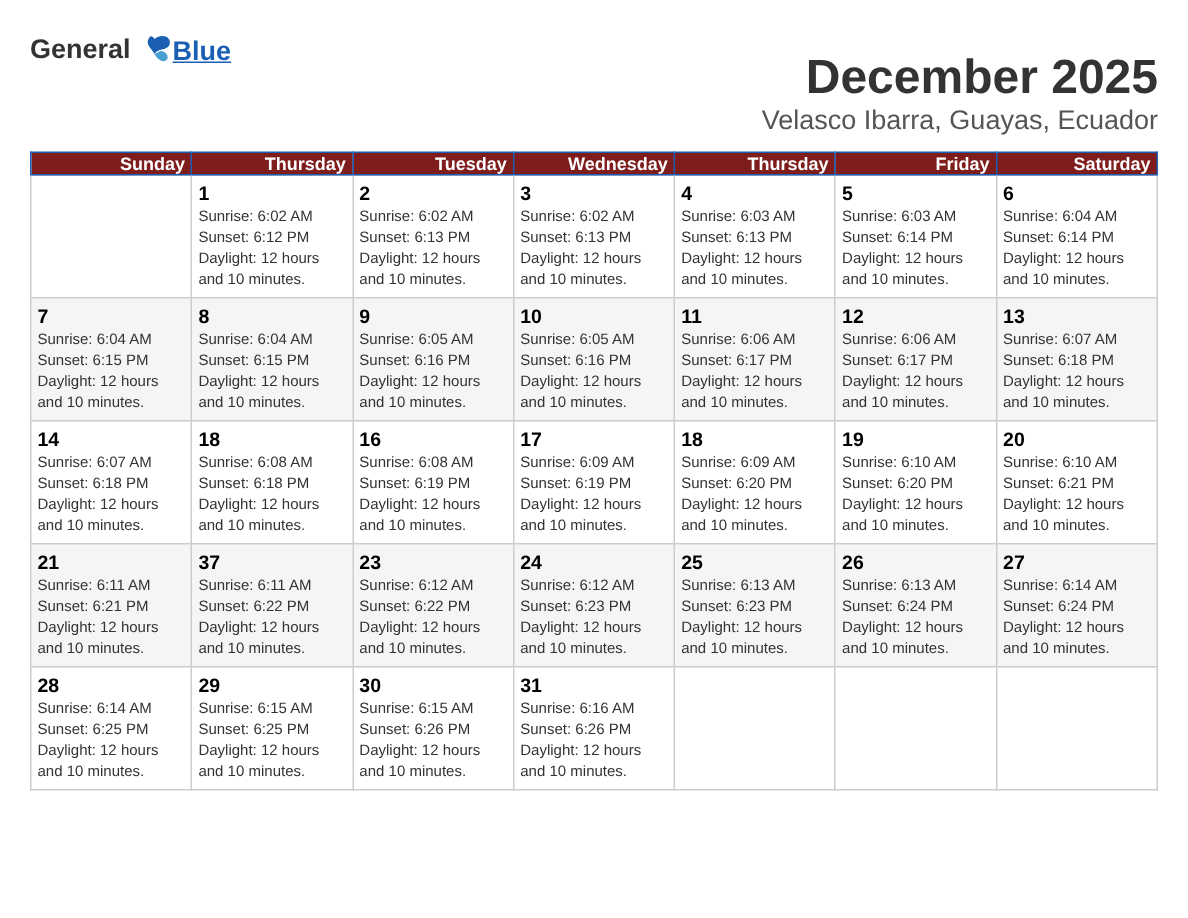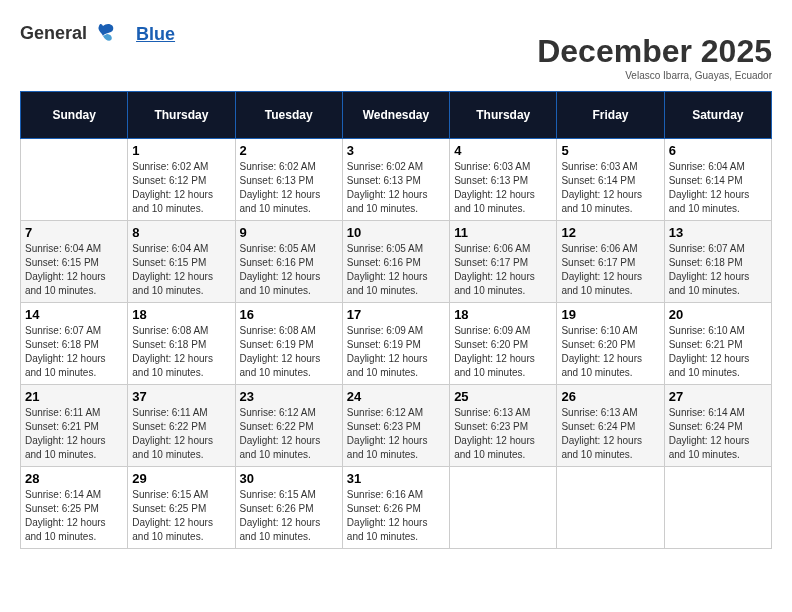--- a/index.html
+++ b/index.html
@@ -23,33 +23,33 @@
     .title-block {
       text-align: right;
       margin-top: 13px;
     }
     .month-title {
       font-size: 32px;
       font-weight: bold;
       color: #333;
     }
     .subtitle {
-      font-size: 10px;
+      font-size: 18px;
       color: #555;
     }
     .calendar {
       width: 100%;
       border-collapse: collapse;
       font-size: 11px;
     }
     .calendar th {
-      background-color: #0f172a;
+      background-color: #7f1d1d;
       color: #fff;
-      padding: 16px 4px;
-      text-align: center;
+      padding: 0 4px;
+      text-align: right;
       font-size: 12px;
       border: 1px solid #1a5fb4;
     }
     .calendar td {
       border: 1px solid #ccc;
       vertical-align: top;
       padding: 4px;
       width: calc(100% / 7);
       min-height: 80px;
     }
@@ -73,21 +73,21 @@
     tr:nth-child(even) td {
       background-color: #f5f5f5;
     }
   </style>
 </head>
 <body>
 
 <div class="header">
   <div class="logo">
     <div>
-      <div style="display:flex;align-items:center;gap:21px;">
+      <div style="display:flex;align-items:center;">
         <div style="font-size:18px;font-weight:bold;color:#333;line-height:1.1;">
           <span style="color:#333;">General</span><svg width="28" height="28" viewBox="0 0 28 28" style="vertical-align:middle;margin-left:2px;">
               <path d="M14 6 C18 2 26 4 24 10 C22 14 16 12 14 16 C12 12 8 10 10 6 C11 3 13 4 14 6Z" fill="#1a5fb4"></path>
               <path d="M14 16 C16 20 20 22 22 20 C24 18 22 14 18 14Z" fill="#4a9fd4"></path>
             </svg>
         </div>
         <div style="font-size:18px;font-weight:bold;color:#1a5fb4;margin-left:-2px;text-decoration:underline;">Blue</div>
       </div>
     </div>
   </div>

